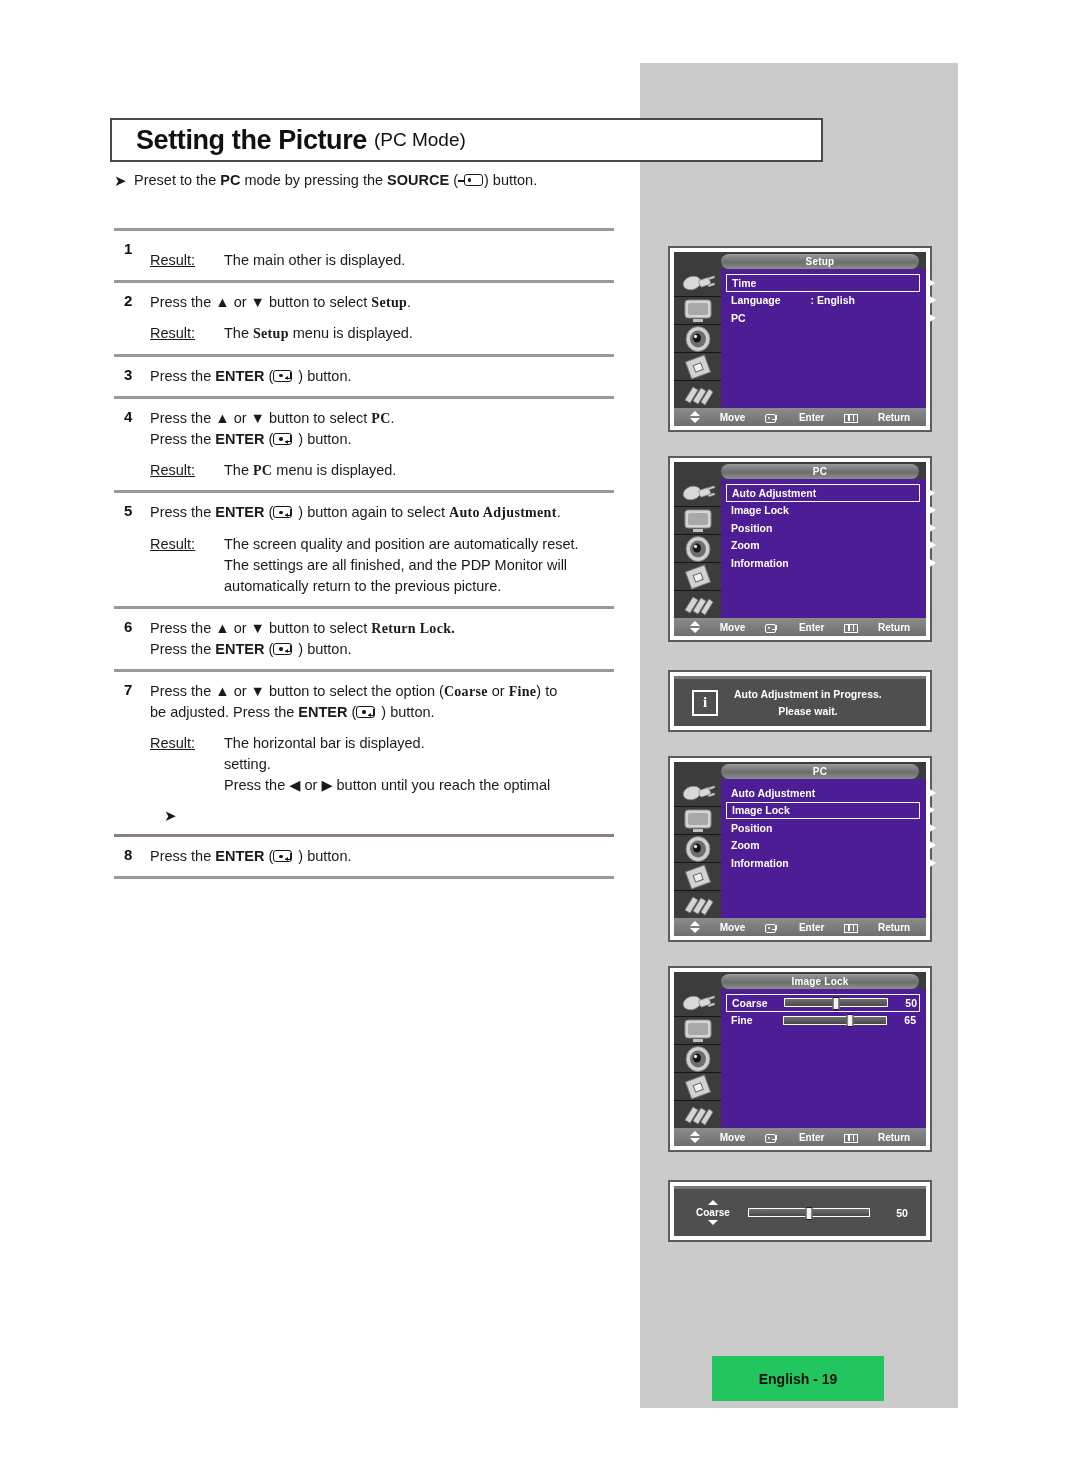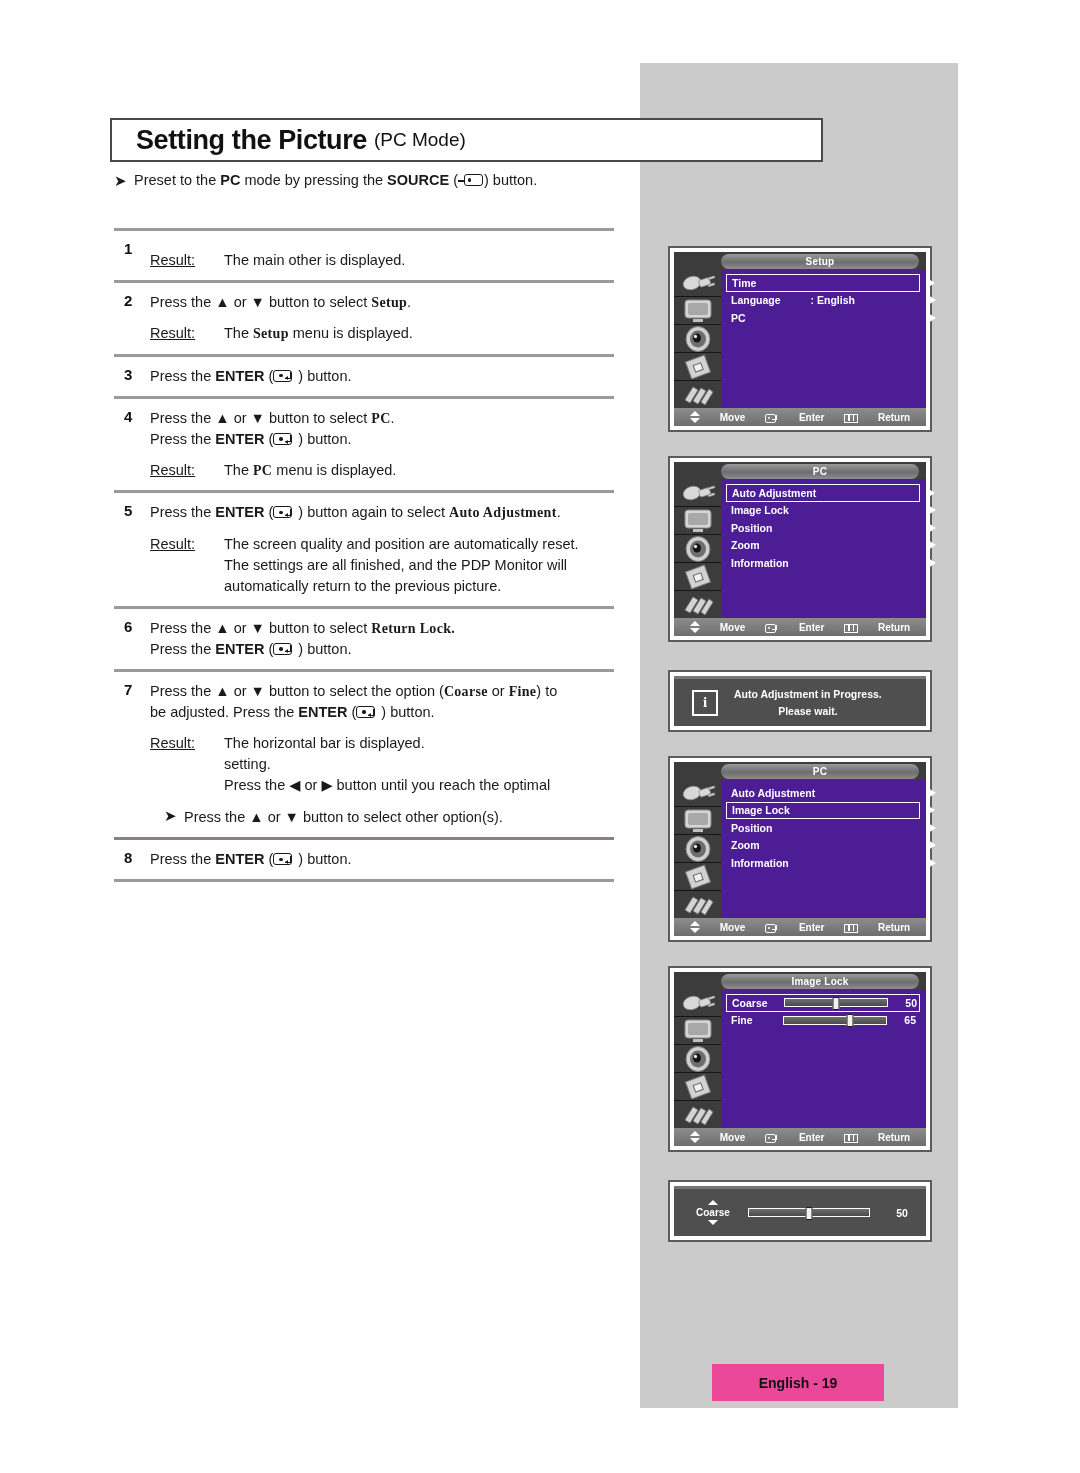--- a/index.html
+++ b/index.html
@@ -470,29 +470,28 @@
     border-top: 5px solid #ffffff;
     margin-top: 2px;
   }
 
   
   #page-badge {
     position: absolute;
     left: 712px;
     top: 1356px;
     width: 172px;
-    height: 37px;
-    background: #ec4899;
+    height: 45px;
+    background: #22c55e;
     display: flex;
     align-items: center;
     justify-content: center;
     font-size: 14px;
     font-weight: bold;
     color: #111;
-    margin-top: 8px;
   }
 </style>
 </head>
 <body>
 
 <div id="grey-column"></div>
 
 <div id="title-box">
   <span class="t-main">Setting the Picture</span>
   <span class="t-sub">(PC Mode)</span>
@@ -584,21 +583,20 @@
         <div class="result-row">
           <div class="result-label">Result:</div>
           <div class="result-text">
             <div>The horizontal bar is displayed.</div>
             <div>setting.</div>
             <div>Press the ◀ or ▶ button until you reach the optimal</div>
           </div>
         </div>
         <div class="sub-note">
           <span class="arrow-bullet">➤</span>
-          <span>Press the ▲ or ▼ button to select other option(s).</span>
         </div>
       </div>
     </div>
     <div class="rule dark"></div>
     <div class="step">
       <div class="step-num">8</div>
       <div class="step-body">
         <div><span>Press the </span><span class="bold">ENTER</span><span> (</span><span class="glyph-enter"><span class="bx"></span><span class="dot"></span><span class="hook"></span><span class="hookarrow"></span></span><span>) button.</span></div>
       </div>
     </div>

